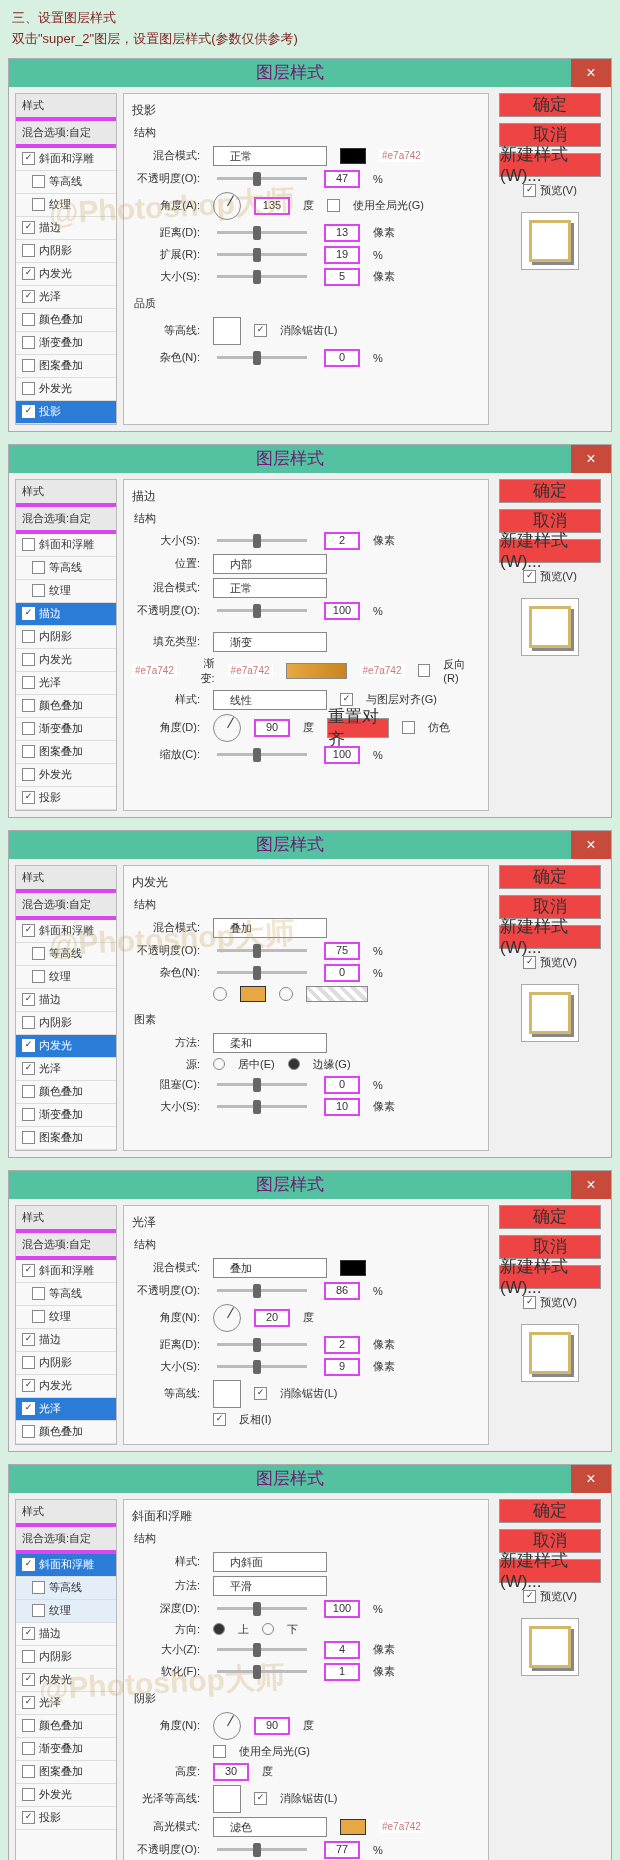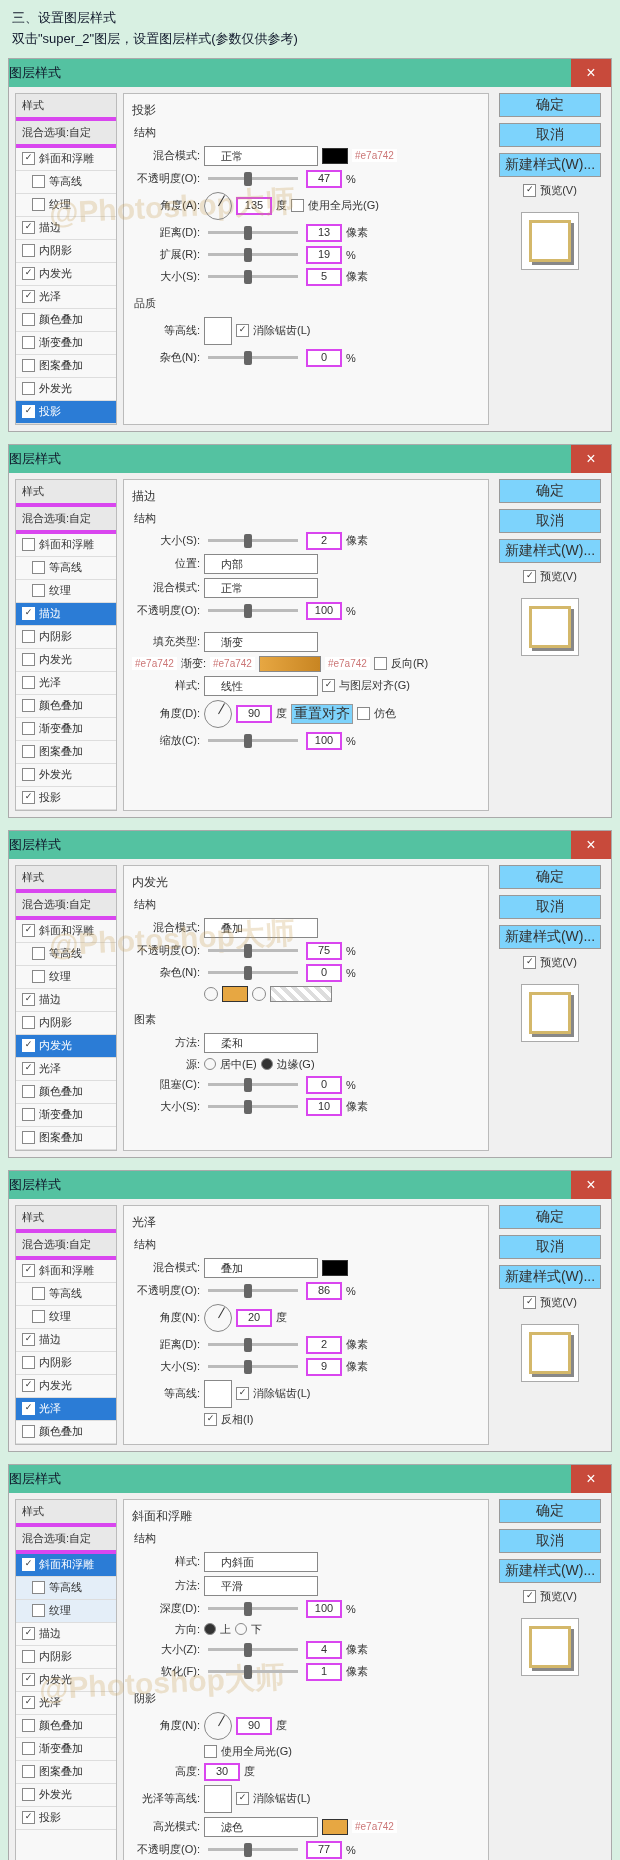--- a/index.html
+++ b/index.html
@@ -1,38 +1,38 @@
 <!DOCTYPE html>
 <html><head>
 <meta charset="utf-8">
 <style>
 body{margin:0;font-family:Arial,"Microsoft YaHei",sans-serif;font-size:12px;background:#d8f0e2;color:#333}
-.intro{background:#d8f0e2;padding:8px 12px;font-size:13px;color:#0f172a;line-height:1.6}
+.intro{background:#d8f0e2;padding:8px 12px;font-size:13px;color:#7f1d1d;line-height:1.6}
 .dlg{background:#f0f0f0;margin:0 8px 12px 8px;border:1px solid #aaa}
 .titlebar{background:#54c2a1;height:28px;display:flex;align-items:center;justify-content:space-between;position:relative}
-.titlebar .title{flex:1;color:#0f172a;font-size:13px}
+.titlebar .title{flex:1;text-align:center;color:#701a75;font-size:17px}
 .titlebar .close{width:40px;height:28px;background:#c84a3b;color:#fff;display:flex;align-items:center;justify-content:center;font-size:16px}
 .body{display:flex;padding:6px;gap:6px}
 .styles{width:100px;border:1px solid #bbb;background:#f8f8f8}
 .sh{background:#e8e8e8;border-bottom:4px solid #d946ef;padding:4px 6px;font-size:11px}
 .sr{display:flex;align-items:center;gap:4px;padding:2px 6px;border-bottom:1px solid #ddd;font-size:11px;height:18px}
 .sr.hl{background:#2b7cd6;color:#fff}
 .cb{width:11px;height:11px;border:1px solid #888;background:#fff;font-size:9px;line-height:9px;text-align:center;color:#333}
 .sr.hl .cb{border-color:#fff}
 .main{flex:1;border:1px solid #bbb;background:#f8f8f8;padding:8px}
 .gh{font-size:12px;margin-bottom:6px;color:#333}
 .sub{margin-left:2px;font-size:11px;margin-bottom:4px}
-.row{display:flex;align-items:center;gap:4px;padding:2px 0;font-size:11px}
+.row{display:flex;align-items:center;gap:13px;padding:2px 0;font-size:11px}
 .lbl{text-align:right;width:68px}
 .sel{border:1px solid #888;background:#fff;padding:1px 16px;min-width:80px;height:16px;line-height:16px;font-size:11px}
 .fld{border:2px solid #d946ef;background:#fff;width:32px;height:14px;text-align:center;font-size:11px}
 .slider{flex:0 0 90px;height:3px;background:#bbb;position:relative;margin:0 4px}
 .slider::after{content:'';position:absolute;width:8px;height:14px;background:#666;top:-5px;left:40%;border-radius:2px}
 .side{width:110px;display:flex;flex-direction:column;gap:6px;align-items:center}
-.btn{width:100px;height:22px;border:1px solid #999;background:#7dd3fc;font-size:14px;display:flex;align-items:center;justify-content:center}
+.btn{width:100px;height:22px;border:1px solid #999;background:#ef4444;font-size:17px;display:flex;align-items:center;justify-content:center}
 .prev{display:flex;align-items:center;gap:4px;font-size:11px}
 .thumb{width:56px;height:56px;background:#fff;border:1px solid #aaa;margin-top:8px;display:flex;align-items:center;justify-content:center}
 .thumb::after{content:'';width:36px;height:36px;background:#fff;border:3px solid #d4b86a;box-shadow:3px 3px 0 #888}
 .swatch{width:24px;height:14px;background:#e7a742;border:1px solid #333}
 .sw-bk{width:24px;height:14px;background:#000;border:1px solid #333}
 .hex{background:#fff;padding:1px 3px;font-size:10px;color:#c77}
 .dial{width:26px;height:26px;border:1px solid #888;border-radius:50%;position:relative}
 .dial::after{content:'';position:absolute;width:1px;height:12px;background:#333;left:50%;top:1px;transform-origin:bottom;transform:rotate(30deg)}
 .grad{width:60px;height:14px;border:1px solid #888;background:linear-gradient(90deg,#e7a742,#c88522)}
 .pat{width:60px;height:14px;border:1px solid #888;background:repeating-linear-gradient(45deg,#ddd 0 4px,#fff 4px 8px)}

